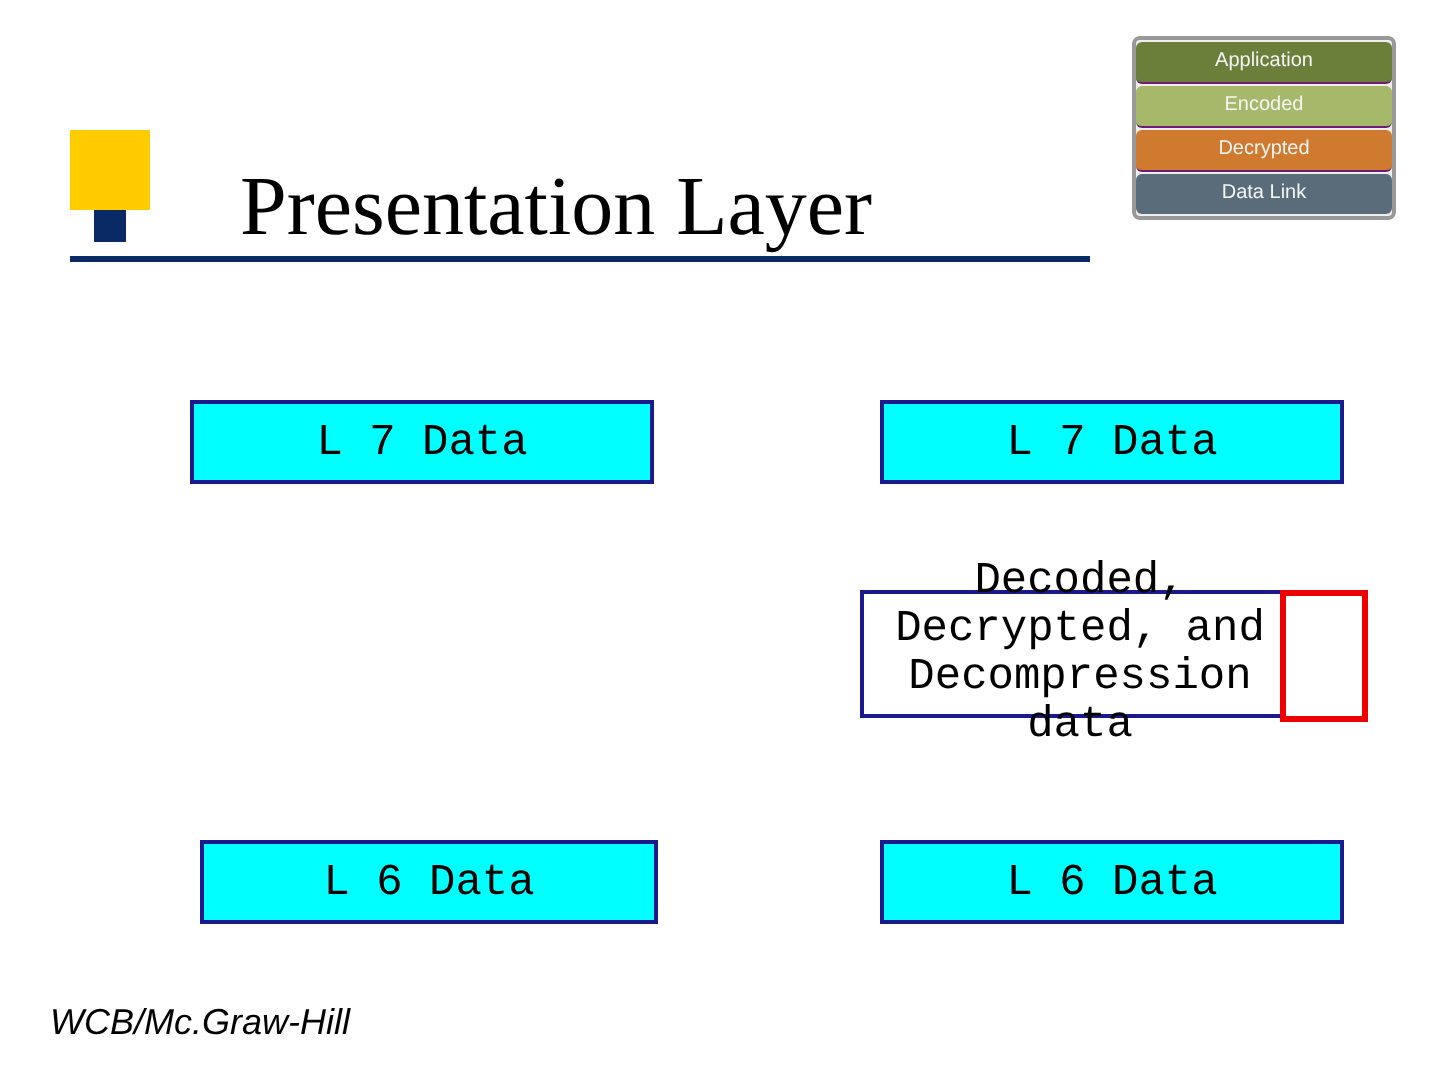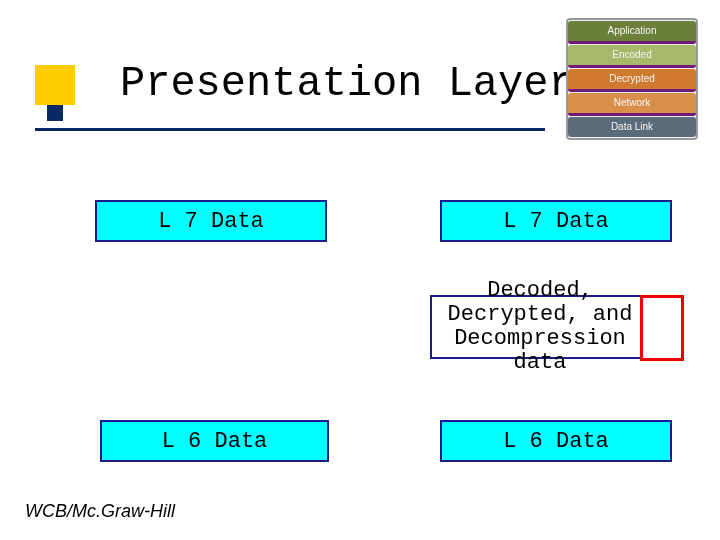--- a/index.html
+++ b/index.html
@@ -1,25 +1,25 @@
 <!DOCTYPE html>
 <html><head>
 <meta charset="utf-8">
 <style>
   html,body{margin:0;padding:0;width:720px;height:540px;background:#fff;font-family:"Times New Roman",Times,serif;color:#000;overflow:hidden}
   .slide{position:relative;width:720px;height:540px}
   
   .title-decor{position:absolute;left:35px;top:65px}
   .sq-yellow{position:absolute;left:0;top:0;width:40px;height:40px;background:#ffcc00}
   .sq-navy{position:absolute;left:12px;top:40px;width:16px;height:16px;background:#0a2a66}
-  .title{position:absolute;left:120px;top:60px;font-size:42px;font-weight:400;font-family:Liberation Mono, monospace}
+  .title{position:absolute;left:120px;top:80px;font-size:42px;font-weight:400;font-family:Liberation Serif, serif}
   .title-rule{position:absolute;left:35px;top:128px;width:510px;height:0;border-top:3px solid #0a2a66}
   
   .osi{position:absolute;right:22px;top:18px;width:128px;border:2px solid #999;border-radius:4px;background:#eee}
-  .osi-row{height:20px;line-height:20px;text-align:center;font-family:Verdana,Arial,sans-serif;font-size:10px;color:#f5f5f5;border-bottom:3px solid #701a75;border-radius:3px;margin:1px 0}
+  .osi-row{height:20px;line-height:20px;text-align:center;font-family:Verdana,Arial,sans-serif;font-size:10px;color:#f5f5f5;border-bottom:1px solid #701a75;border-radius:3px;margin:1px 0}
   .osi-row:last-child{border-bottom:none}
   .c-app{background:#6b7f3a}.c-pres{background:#8fa24e}.c-sess{background:#a6b86a}
   .c-trans{background:#cf7a2e}.c-net{background:#d98f4a}.c-data{background:#5a6b7a}.c-phys{background:#7a8a95}
   
   .box{position:absolute;border:2px solid #1a1a8f;background:#00ffff;font-size:22px;text-align:center;display:flex;align-items:center;justify-content:center;height:38px;font-family:Liberation Mono, monospace}
   .box.white{background:#fff}
   .l7-left{left:95px;top:200px;width:228px}
   .l7-right{left:440px;top:200px;width:228px}
   .enc-left{left:90px;top:305px;width:242px;height:56px;background:#fff;border:2px solid #1a1a8f}
   .enc-left .trailer{position:absolute;right:-2px;top:-2px;width:38px;height:56px;border:3px solid #e00;background:#fff}
@@ -39,21 +39,20 @@
     <div class="sq-yellow"></div>
     <div class="sq-navy"></div>
   </div>
   <div class="title">Presentation Layer</div>
   <div class="title-rule"></div>
 
   <div class="osi">
     <div class="osi-row c-app">Application</div>
     <div class="osi-row c-sess">Encoded</div>
     <div class="osi-row c-trans">Decrypted</div>
-    <div class="osi-row c-net">Network</div>
     <div class="osi-row c-data">Data Link</div>
   </div>
 
   <div class="box l7-left">
     <span class="txt">L 7 Data</span>
   </div>
   <div class="box l7-right">
     <span class="txt">L 7 Data</span>
   </div>
 

